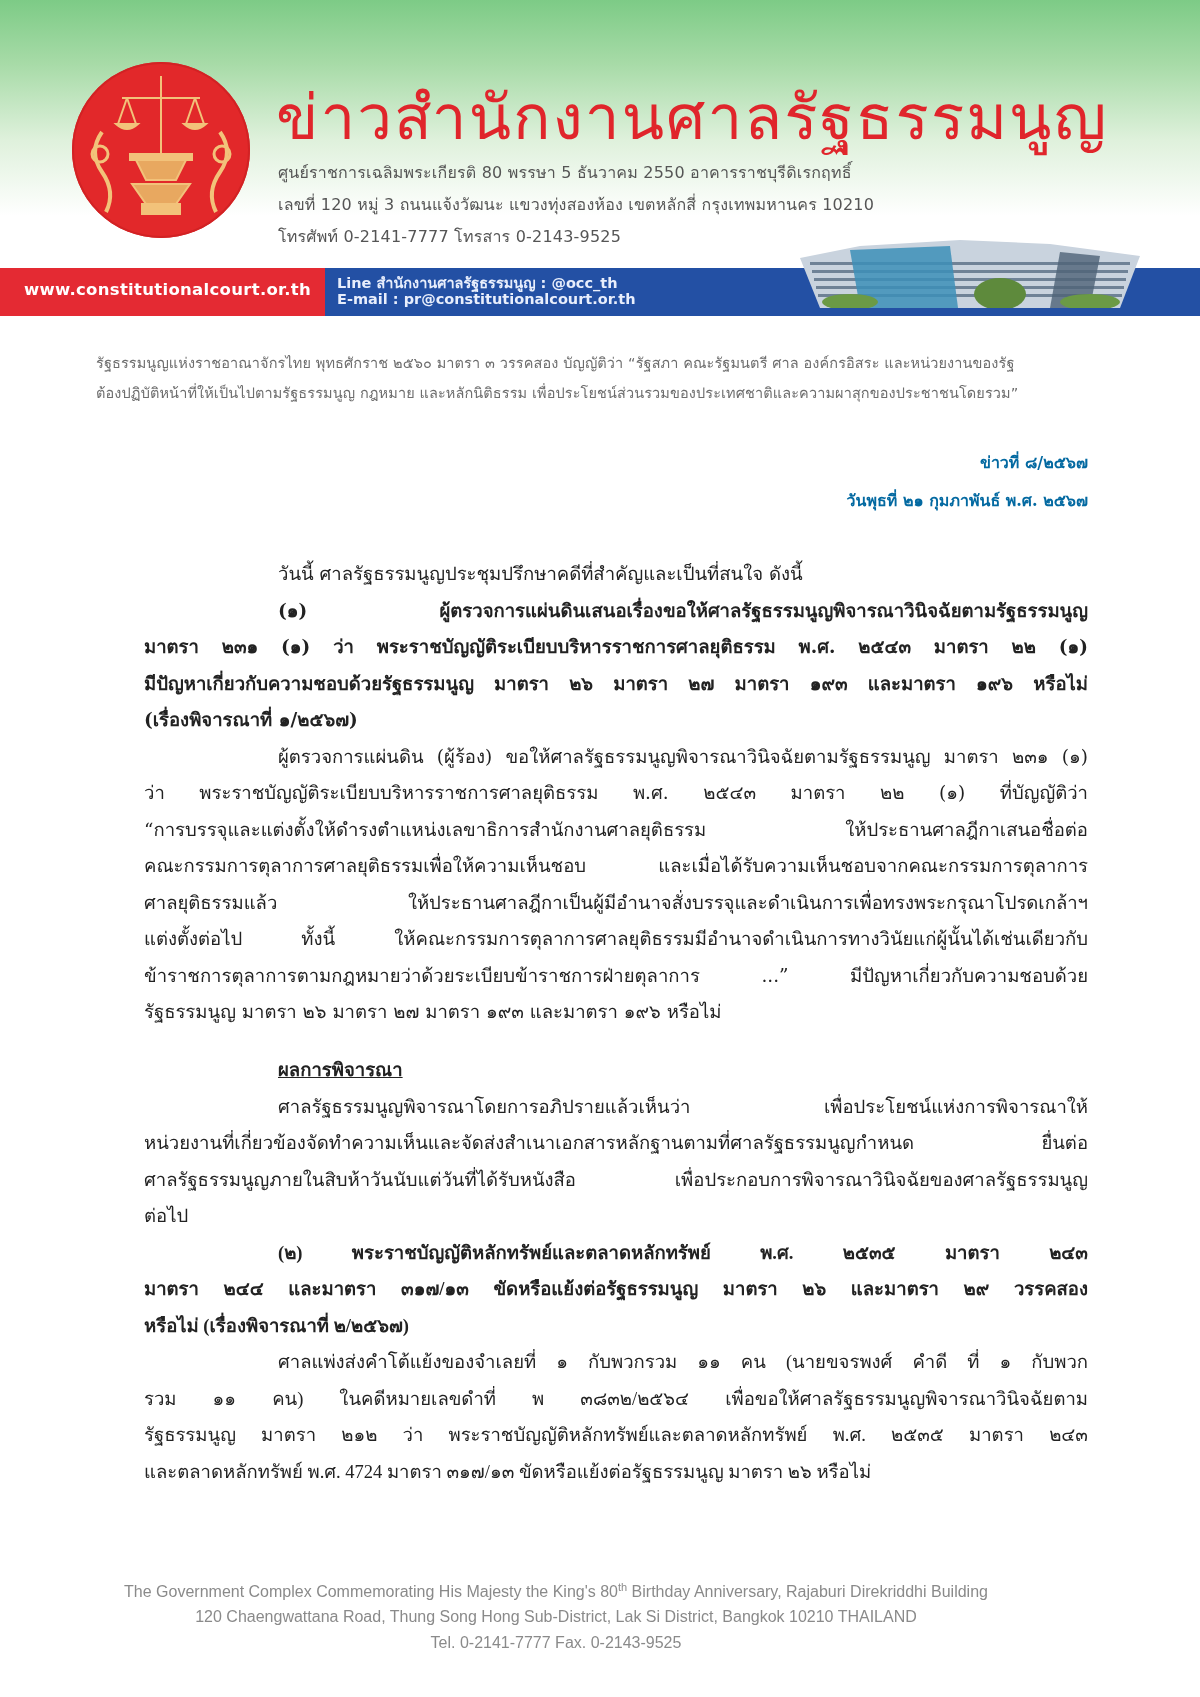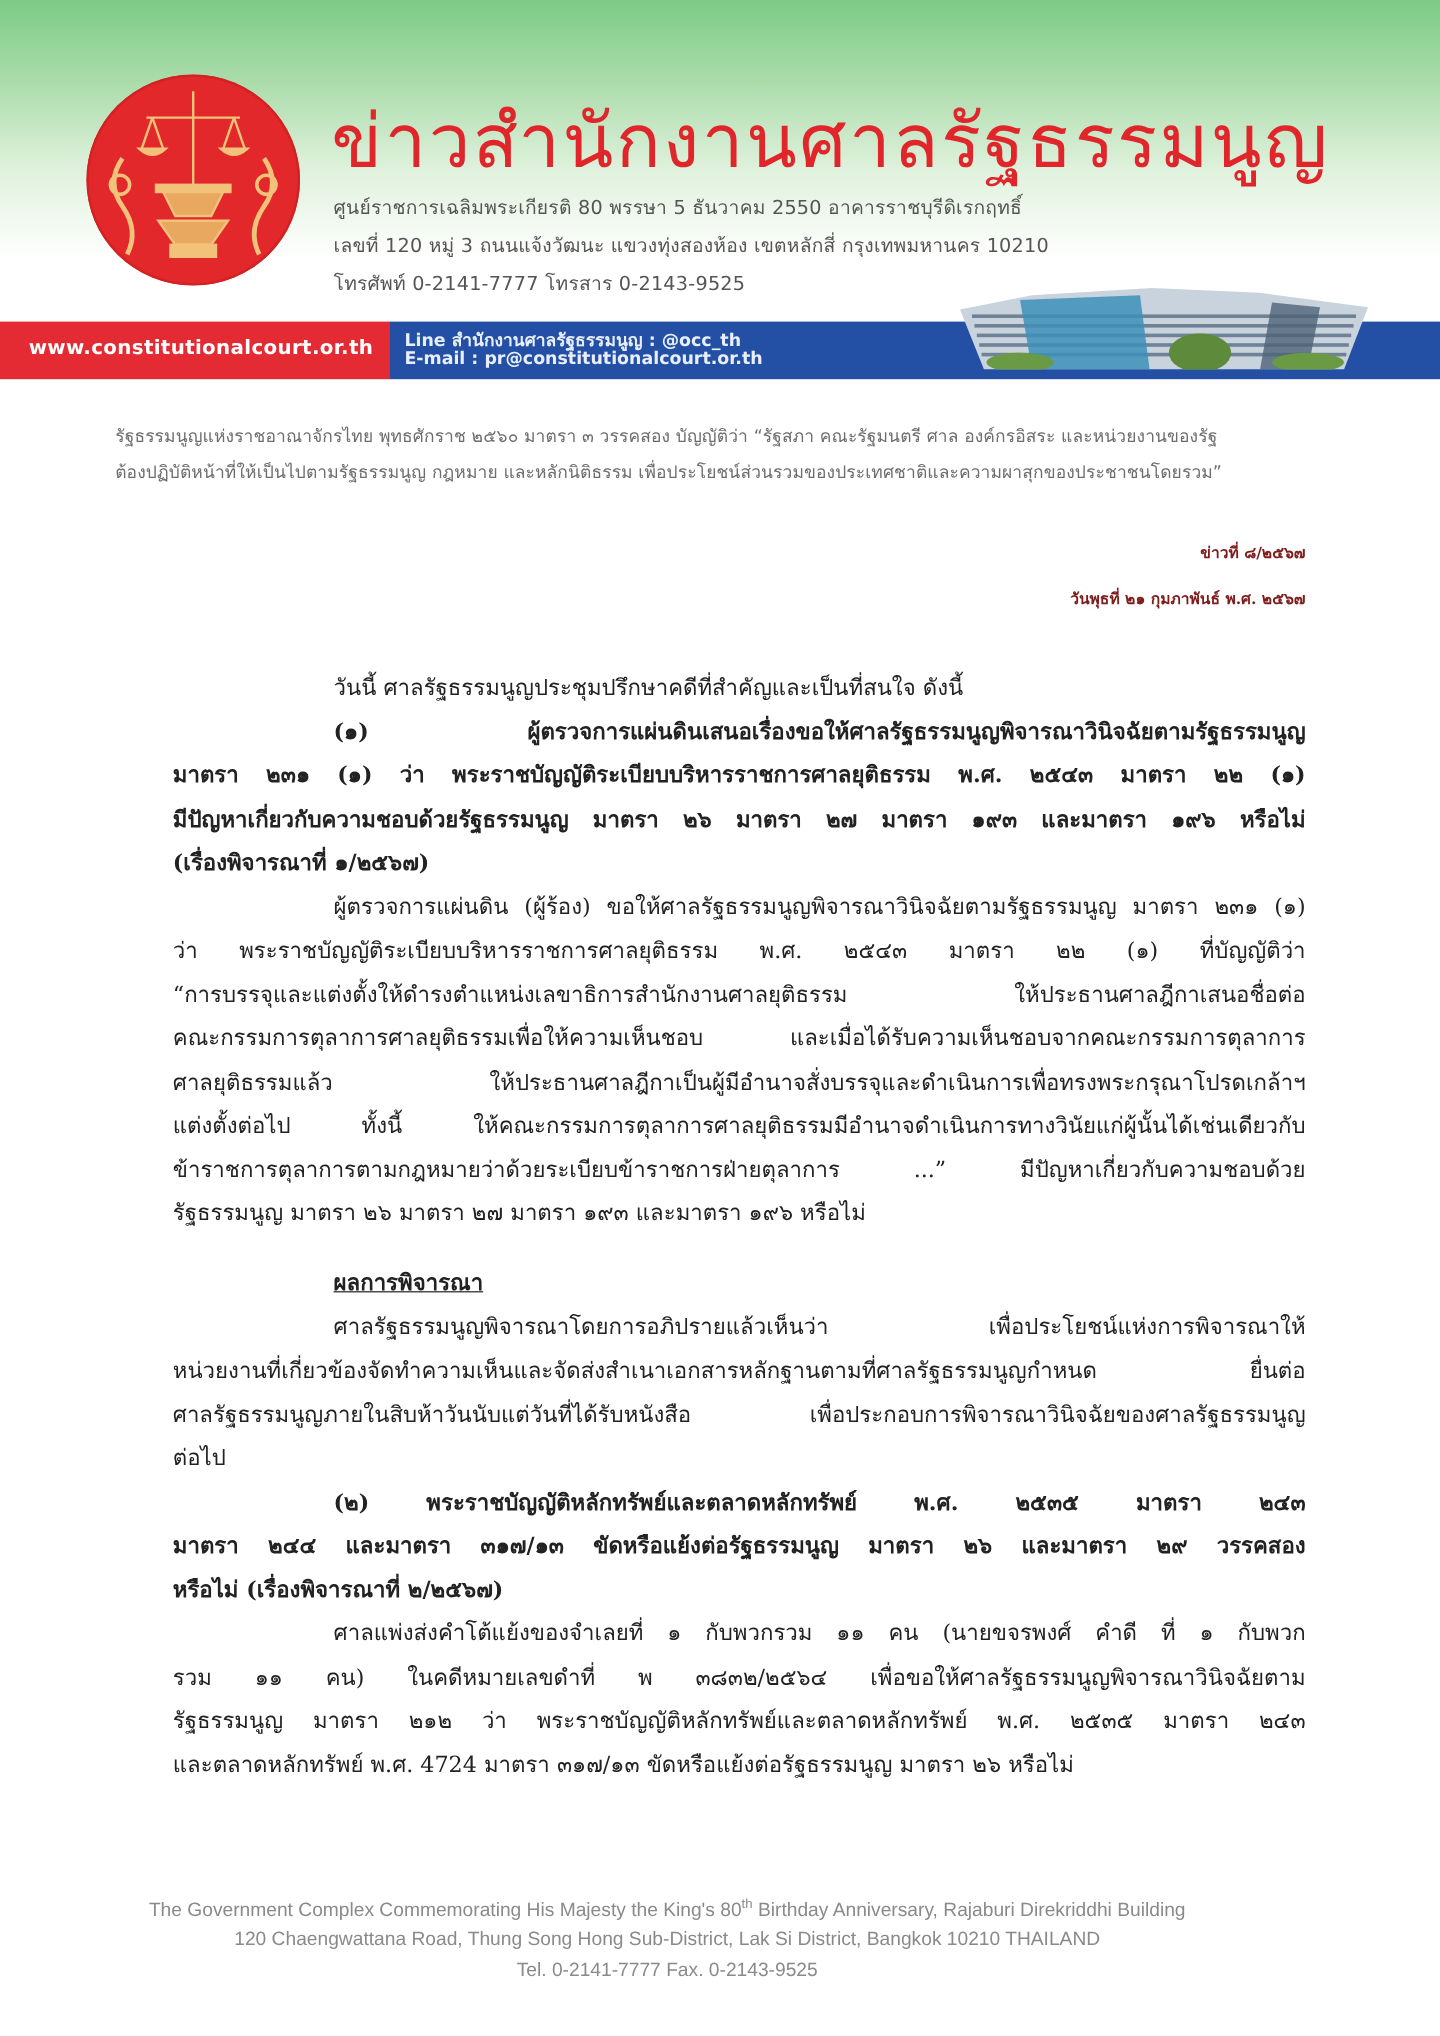--- a/index.html
+++ b/index.html
@@ -51,21 +51,21 @@
   .motto {
     position: absolute; left: 96px; width: 1010px; font-size: 14.5px; color: #6d6d6d;
     white-space: nowrap; letter-spacing: 0.1px;
   }
   .motto.m1 { top: 351px; }
   .motto.m2 { top: 381px; }
 
   
   .meta {
     position: absolute; right: 112px; font-family: "DejaVu Serif", serif;
-    font-size: 13px; font-weight: bold; color: #7f1d1d; text-align: right; white-space: nowrap;
+    font-size: 16px; font-weight: bold; color: #0369a1; text-align: right; white-space: nowrap;
   }
   .meta.n1 { top: 450px; }
   .meta.n2 { top: 488px; }
 
   
   .doc {
     position: absolute; left: 144px; width: 944px;
     font-family: "DejaVu Serif", serif; font-size: 18.5px; color: #222;
   }
   .line {
@@ -159,21 +159,21 @@
   <div class="line indent">ผู้ตรวจการแผ่นดิน (ผู้ร้อง) ขอให้ศาลรัฐธรรมนูญพิจารณาวินิจฉัยตามรัฐธรรมนูญ มาตรา ๒๓๑ (๑)</div>
   <div class="line">ว่า พระราชบัญญัติระเบียบบริหารราชการศาลยุติธรรม พ.ศ. ๒๕๔๓ มาตรา ๒๒ (๑) ที่บัญญัติว่า</div>
   <div class="line">“การบรรจุและแต่งตั้งให้ดำรงตำแหน่งเลขาธิการสำนักงานศาลยุติธรรม ให้ประธานศาลฎีกาเสนอชื่อต่อ</div>
   <div class="line">คณะกรรมการตุลาการศาลยุติธรรมเพื่อให้ความเห็นชอบ และเมื่อได้รับความเห็นชอบจากคณะกรรมการตุลาการ</div>
   <div class="line">ศาลยุติธรรมแล้ว ให้ประธานศาลฎีกาเป็นผู้มีอำนาจสั่งบรรจุและดำเนินการเพื่อทรงพระกรุณาโปรดเกล้าฯ</div>
   <div class="line">แต่งตั้งต่อไป ทั้งนี้ ให้คณะกรรมการตุลาการศาลยุติธรรมมีอำนาจดำเนินการทางวินัยแก่ผู้นั้นได้เช่นเดียวกับ</div>
   <div class="line">ข้าราชการตุลาการตามกฎหมายว่าด้วยระเบียบข้าราชการฝ่ายตุลาการ ...” มีปัญหาเกี่ยวกับความชอบด้วย</div>
   <div class="line last">รัฐธรรมนูญ มาตรา ๒๖ มาตรา ๒๗ มาตรา ๑๙๓ และมาตรา ๑๙๖ หรือไม่</div>
 </div>
 
-<div class="doc" style="top:1052px;">
+<div class="doc" style="top:1052px;font-family:Liberation Serif, serif;">
   <div class="line indent last"><span class="heading-u">ผลการพิจารณา</span></div>
   <div class="line indent">ศาลรัฐธรรมนูญพิจารณาโดยการอภิปรายแล้วเห็นว่า เพื่อประโยชน์แห่งการพิจารณาให้</div>
   <div class="line">หน่วยงานที่เกี่ยวข้องจัดทำความเห็นและจัดส่งสำเนาเอกสารหลักฐานตามที่ศาลรัฐธรรมนูญกำหนด ยื่นต่อ</div>
   <div class="line">ศาลรัฐธรรมนูญภายในสิบห้าวันนับแต่วันที่ได้รับหนังสือ เพื่อประกอบการพิจารณาวินิจฉัยของศาลรัฐธรรมนูญ</div>
   <div class="line last">ต่อไป</div>
   <div class="line indent bold">(๒) พระราชบัญญัติหลักทรัพย์และตลาดหลักทรัพย์ พ.ศ. ๒๕๓๕ มาตรา ๒๔๓</div>
   <div class="line bold">มาตรา ๒๔๔ และมาตรา ๓๑๗/๑๓ ขัดหรือแย้งต่อรัฐธรรมนูญ มาตรา ๒๖ และมาตรา ๒๙ วรรคสอง</div>
   <div class="line bold last">หรือไม่ (เรื่องพิจารณาที่ ๒/๒๕๖๗)</div>
   <div class="line indent">ศาลแพ่งส่งคำโต้แย้งของจำเลยที่ ๑ กับพวกรวม ๑๑ คน (นายขจรพงศ์ คำดี ที่ ๑ กับพวก</div>
   <div class="line">รวม ๑๑ คน) ในคดีหมายเลขดำที่ พ ๓๘๓๒/๒๕๖๔ เพื่อขอให้ศาลรัฐธรรมนูญพิจารณาวินิจฉัยตาม</div>

